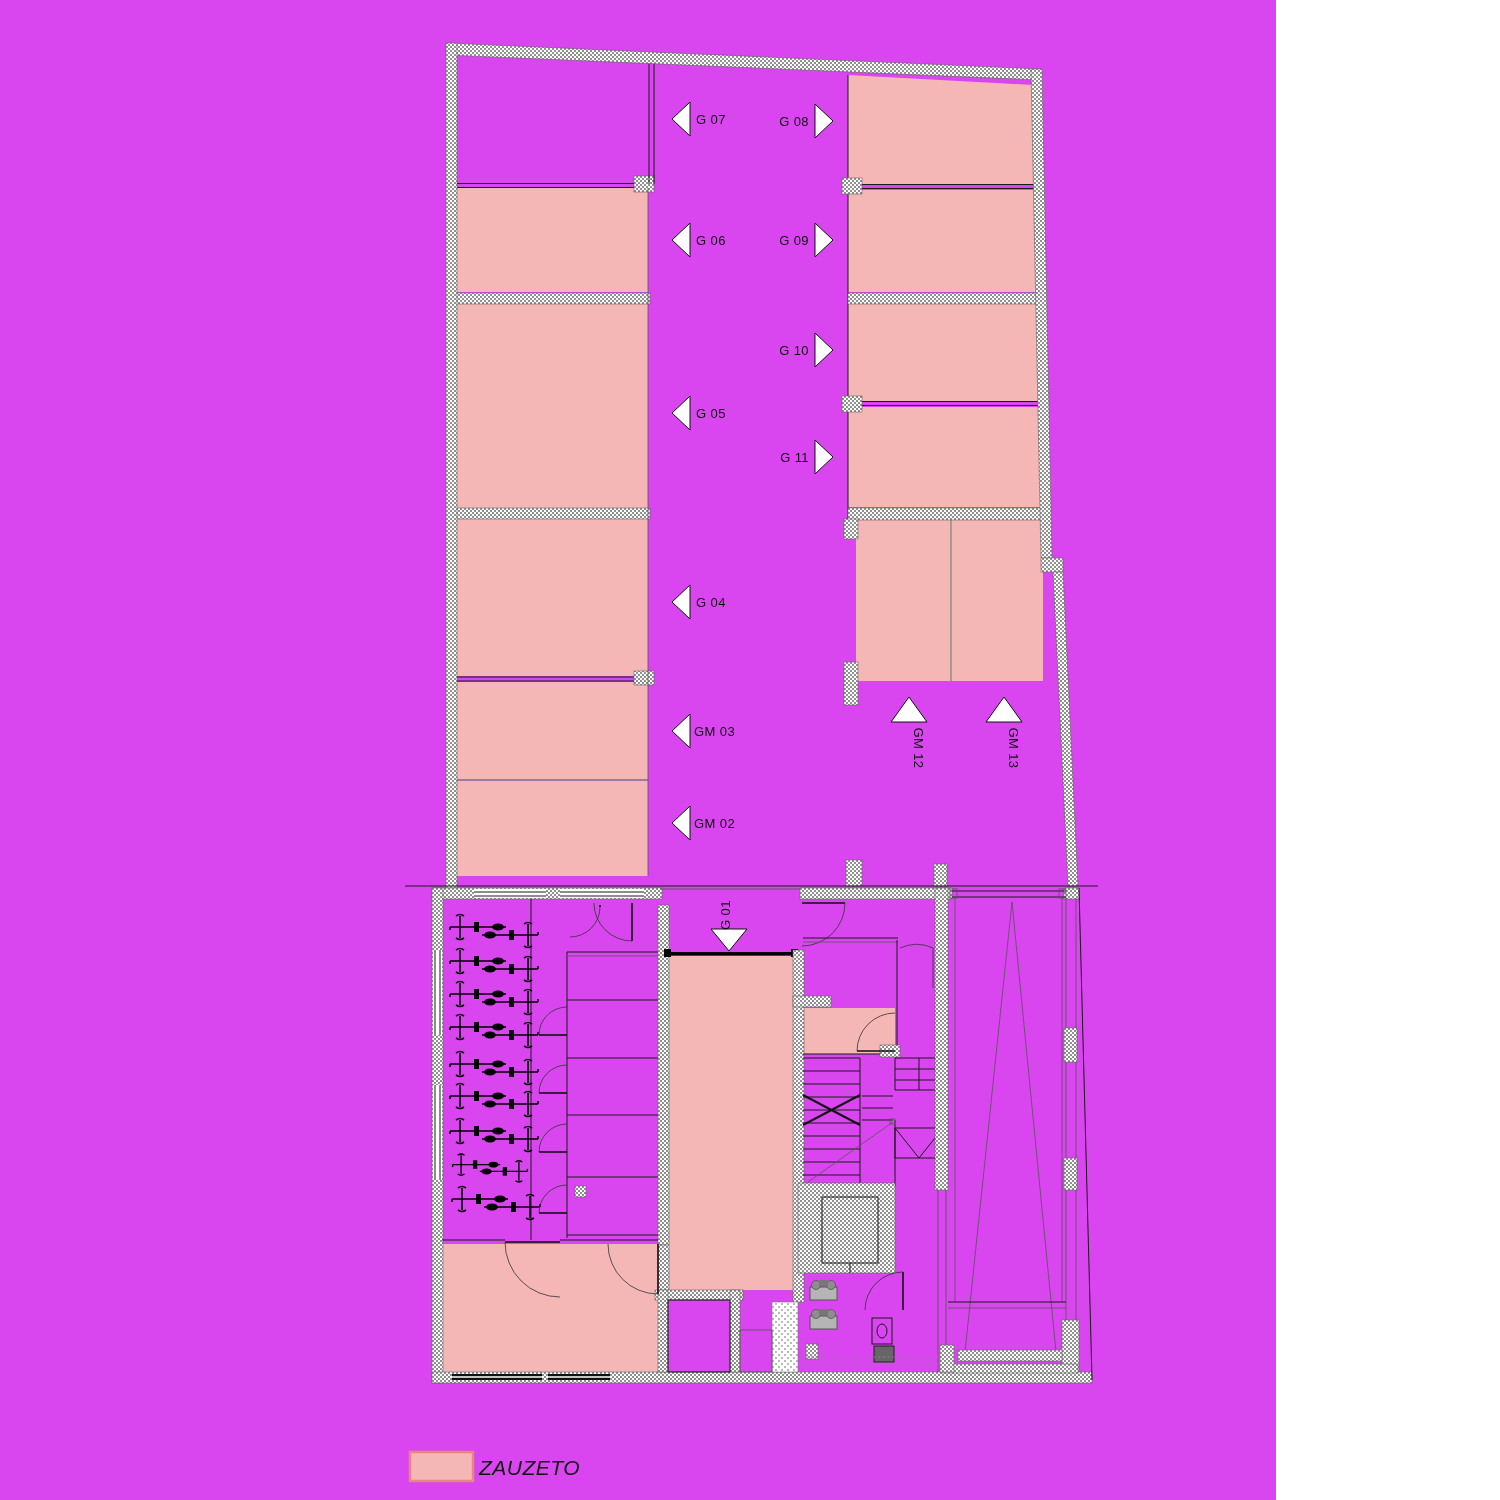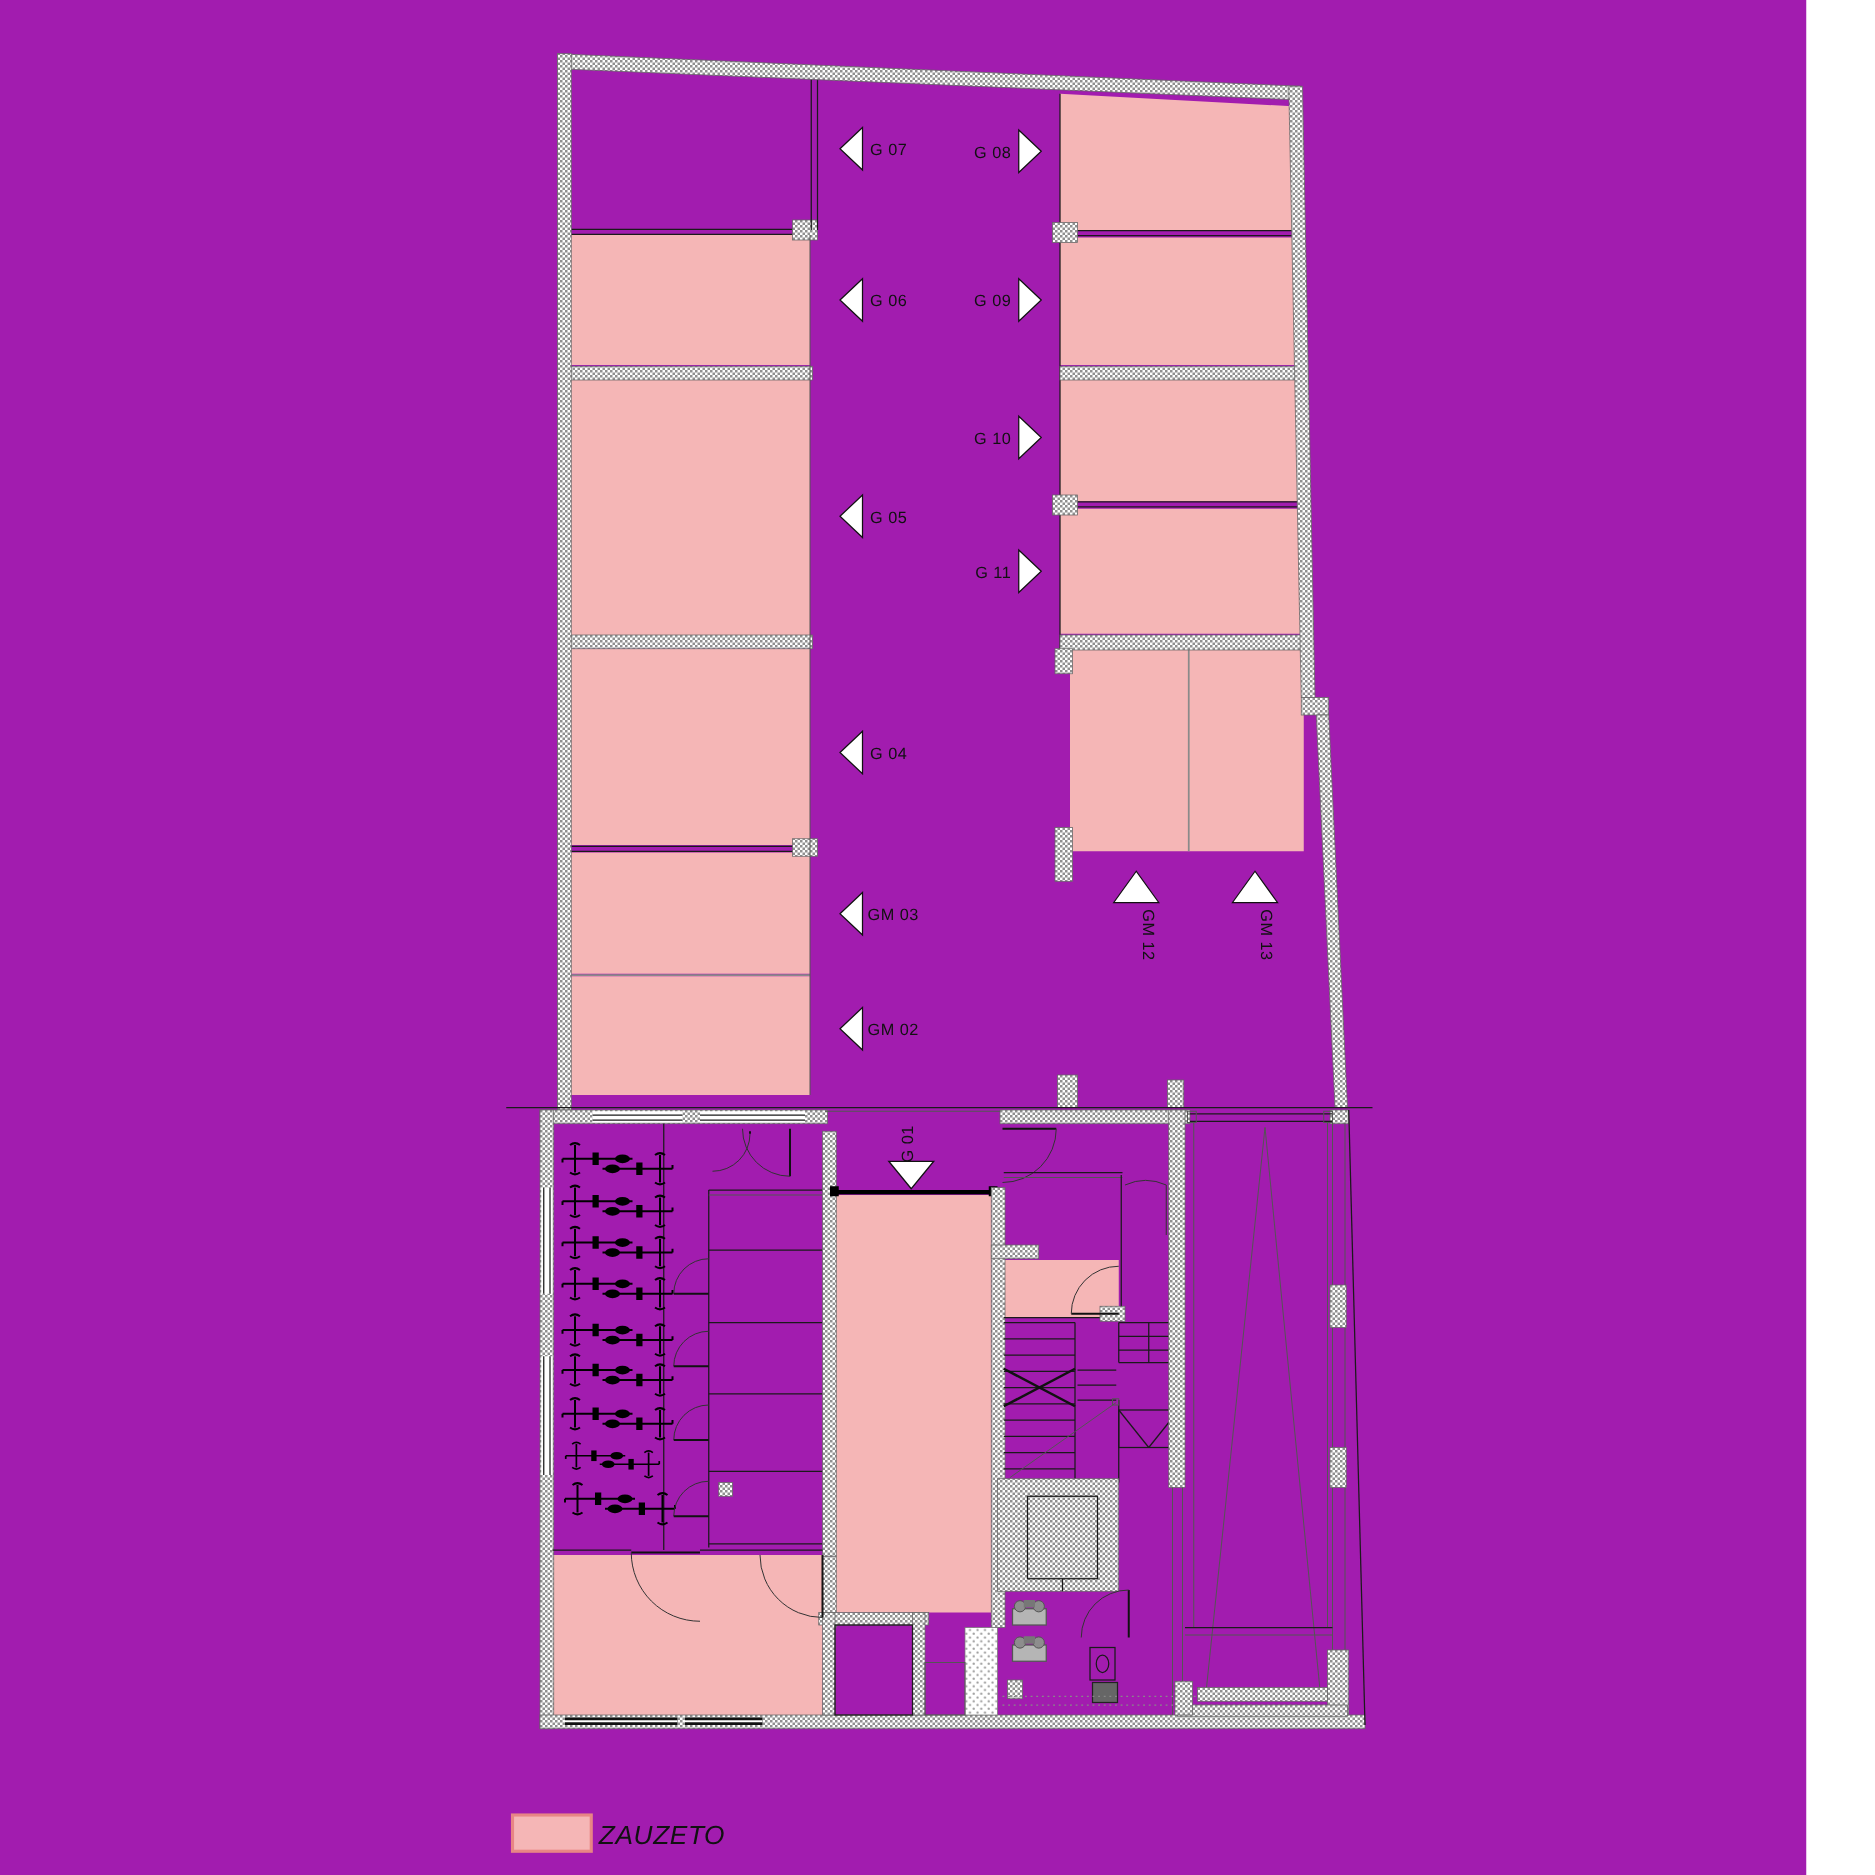--- a/index.html
+++ b/index.html
@@ -1,16 +1,16 @@
 <!DOCTYPE html>
 <html><head>
 <meta charset="utf-8">
 <style>
   html,body{margin:0;padding:0;background:#ffffff;}
-  #canvas{position:relative;width:1445px;height:1500px;background:#a21caf;overflow:hidden;}
+  #canvas{position:relative;width:1276px;height:1500px;background:#d946ef;overflow:hidden;}
   svg{display:block;}
   text{font-family:"Liberation Sans",sans-serif;}
   .lbl{font-size:13px;fill:#111;letter-spacing:.4px;}
   .legend-text{font-size:21px;font-style:italic;fill:#111;letter-spacing:.5px;}
   .ln{stroke:#1a1a1a;stroke-width:1;fill:none;}
   .thin{stroke:#555;stroke-width:.8;fill:none;}
   .gray{stroke:#8a8a8a;stroke-width:1.4;fill:none;}
   .wall{fill:url(#hatch);stroke:#666;stroke-width:.6;}
   .arrow{fill:#ffffff;stroke:#111;stroke-width:1;}
   .arc{stroke:#333;stroke-width:.8;fill:none;}

